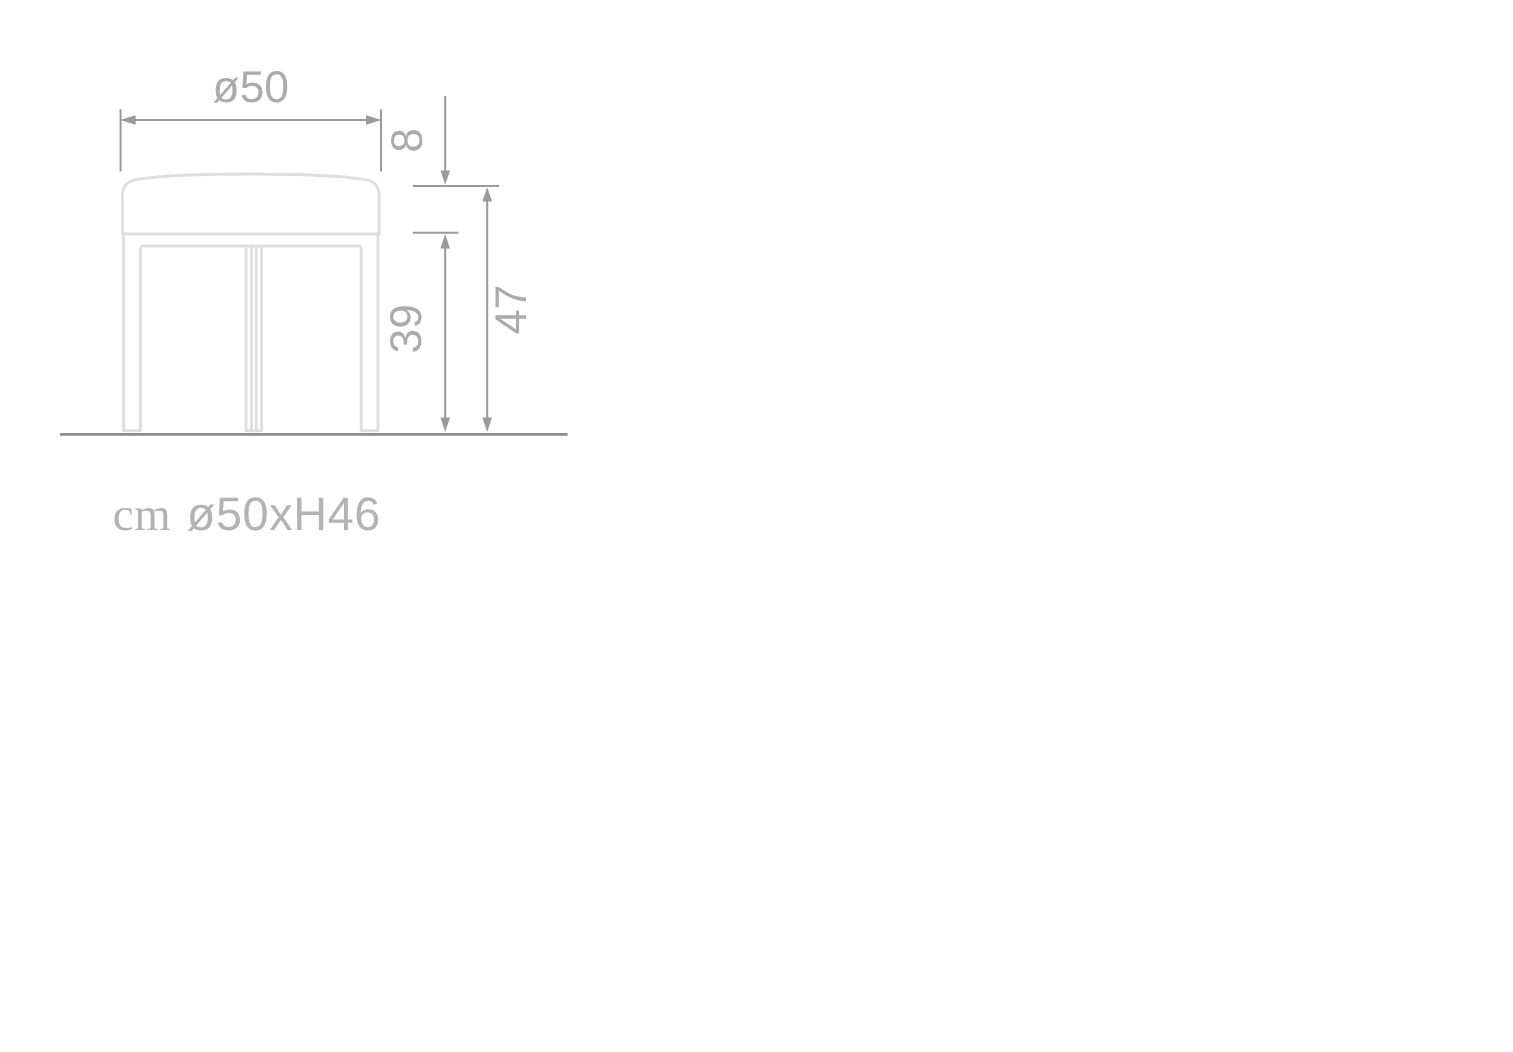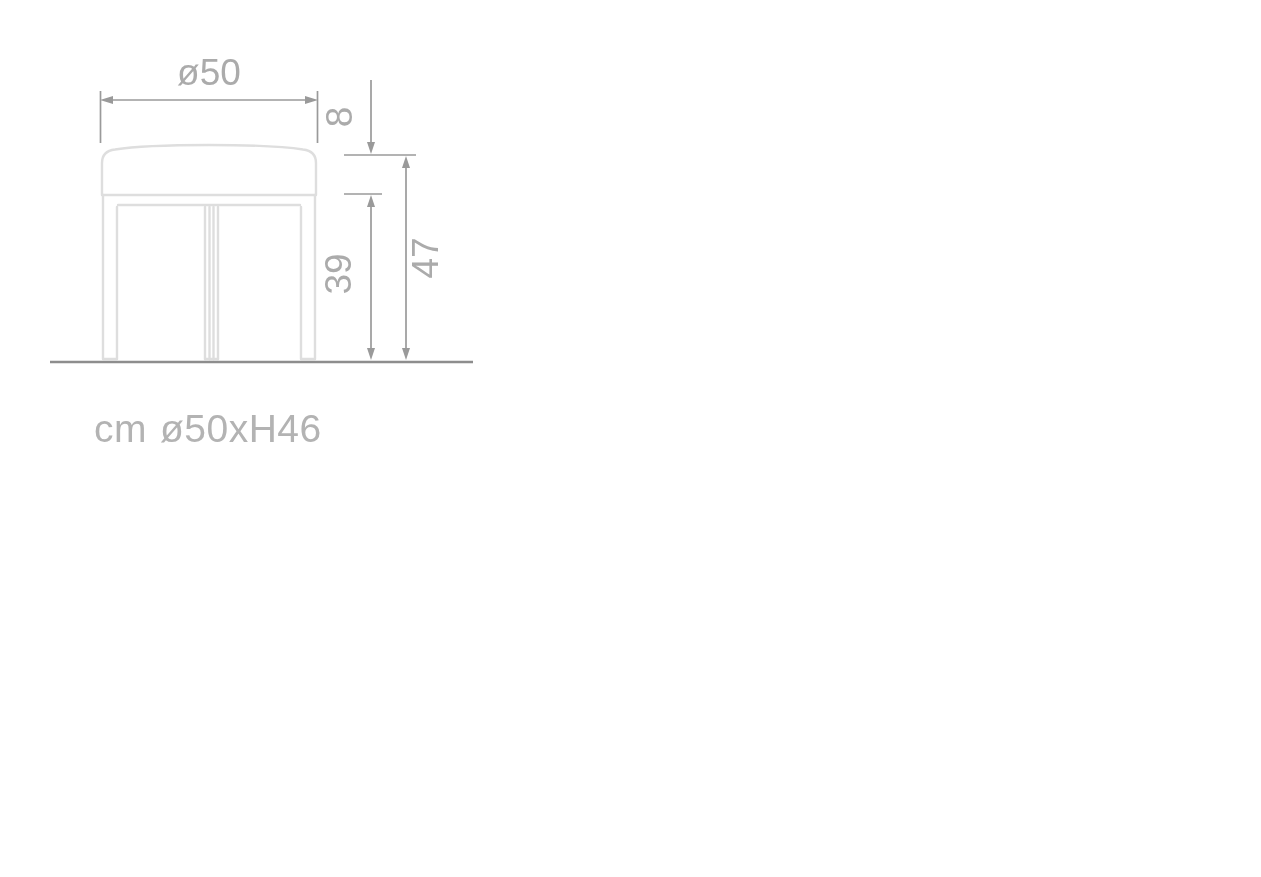--- a/index.html
+++ b/index.html
@@ -49,21 +49,21 @@
   }
   .caption {
     position: absolute;
     left: 94px;
     top: 395px;
     font-size: 39px;
     color: var(--caption-text, #b3b3b3);
     letter-spacing: 0.5px;
     white-space: nowrap;
   }
-  .caption .unit { margin-right: 13px; }
+  .caption .unit { margin-right: 13px; font-family: Liberation Serif, serif; }
 </style>
 </head>
 <body>
 
 <div class="canvas">
 
   <svg class="drawing" width="520" height="470" viewBox="0 0 520 470">
 
     <g>
       <text class="dim-text" x="209" y="73" text-anchor="middle">ø50</text>

